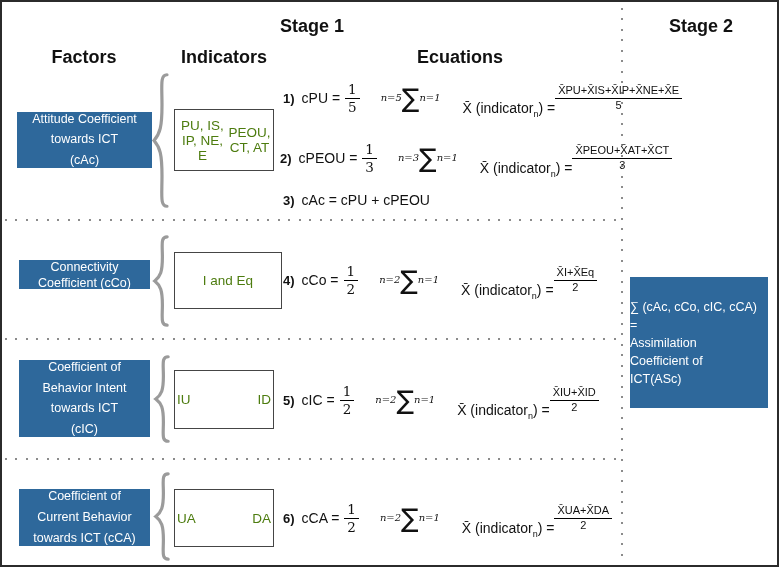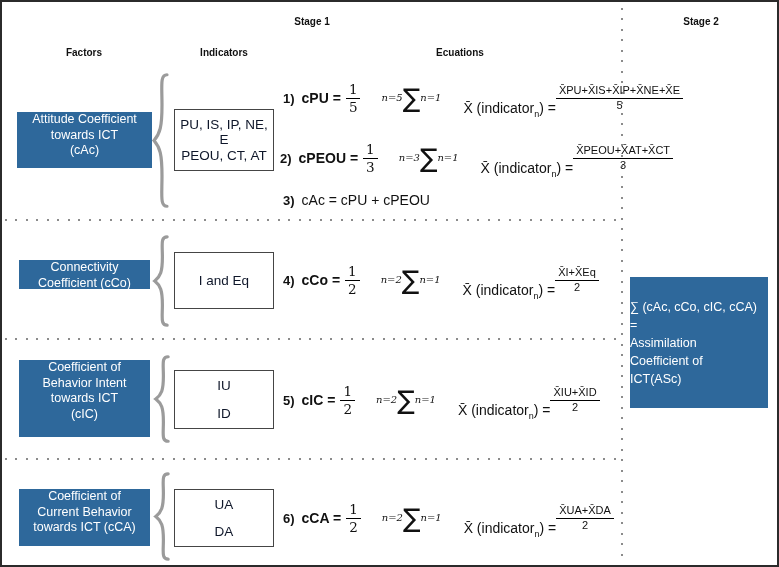--- a/index.html
+++ b/index.html
@@ -1,46 +1,46 @@
 <!DOCTYPE html>
 <html><head>
 <meta charset="utf-8">
 <style>
   html,body{margin:0;padding:0;background:#ffffff;}
   .frame{
     position:relative;width:779px;height:567px;box-sizing:border-box;
     border:2px solid #2b2b2b;background:#fff;overflow:hidden;
     font-family:"Liberation Sans",sans-serif;color:#111;
   }
-  .hdr{position:absolute;transform:translateX(-50%);font-size:10px;font-weight:700;white-space:nowrap;text-align:right;}
+  .hdr{position:absolute;transform:translateX(-50%);font-size:18px;font-weight:700;white-space:nowrap;text-align:right;}
   
   .fbox{
     position:absolute;background:#2e689b;color:#fff;box-sizing:border-box;
-    display:flex;flex-direction:column;align-items:center;justify-content:flex-start;
+    display:flex;flex-direction:column;align-items:center;justify-content:space-between;
     text-align:center;font-size:12.5px;line-height:15.5px;
   }
   
   .ibox{
     position:absolute;background:#fff;border:1.5px solid #454545;box-sizing:border-box;
-    display:flex;flex-direction:column;align-items:center;text-align:center;
-    font-size:13.5px;color:#0f172a;
+    display:flex;flex-direction:row;align-items:center;text-align:center;
+    font-size:13.5px;color:#4d7c0f;
   }
   .ibox.two{justify-content:space-between;padding:7px 2px;}
   .ibox.one{justify-content:center;}
   
   .brace{position:absolute;}
   .brace svg{display:block;width:100%;height:100%;}
   
   .dot-h{position:absolute;height:2px;background-image:repeating-linear-gradient(90deg,#8b8b8b 0 1.8px,transparent 1.8px 10.5px);}
   .dot-v{position:absolute;width:2px;background-image:repeating-linear-gradient(180deg,#8b8b8b 0 1.8px,transparent 1.8px 10.5px);}
   
   .eq{position:absolute;display:flex;align-items:center;font-size:14px;white-space:nowrap;height:58px;}
   .eq.simple{height:16px;}
   .eqnum{font-weight:700;font-size:13px;margin-right:7px;}
-  .lhs{margin-right:5px;font-weight:bold;}
+  .lhs{margin-right:5px;}
   .frac{display:inline-flex;flex-direction:column;align-items:center;line-height:1.25;text-align:center;}
   .frac .top{border-bottom:1.4px solid #000;padding:0 3px;}
   .coef{font-family:"DejaVu Serif",serif;font-size:13.5px;margin-right:2px;}
   .res{font-size:11px;}
   .sum{display:inline-flex;flex-direction:row;align-items:center;margin:0 19px;line-height:1;}
   .lim{font-family:"DejaVu Serif",serif;font-style:italic;font-size:10px;}
   .sigma{font-size:26px;line-height:24px;font-family:"DejaVu Sans",sans-serif;}
   .mid{margin-left:3px;margin-top:23px;}
   .mid sub{font-size:9px;}
   
@@ -105,21 +105,21 @@
   <span class="brace" style="left:150px;top:470px;width:19px;height:89px">
     <svg viewBox="0 0 20 100" preserveAspectRatio="none">
         <path d="M17 2 C10 2 12 10 12 24 C12 40 10 45 4 50 C10 55 12 60 12 76 C12 90 10 98 17 98" fill="none" stroke="#9b9b9b" stroke-width="3.2" stroke-linecap="round" vector-effect="non-scaling-stroke"></path>
       </svg>
   </span>
 
   <div class="ibox two" style="left:172px;top:107px;width:100px;height:62px">
     <div>PU, IS, IP, NE, E</div>
     <div>PEOU, CT, AT</div>
   </div>
-  <div class="ibox one" style="left:172px;top:250px;width:100px;height:57px">
+  <div class="ibox one" style="left:172px;top:250px;width:108px;height:57px">
     <div>I and Eq</div>
   </div>
   <div class="ibox two" style="left:172px;top:487px;width:100px;height:58px">
     <div>UA</div>
     <div>DA</div>
   </div>
   <div class="ibox two" style="left:172px;top:368px;width:100px;height:59px">
     <div>IU</div>
     <div>ID</div>
   </div>

